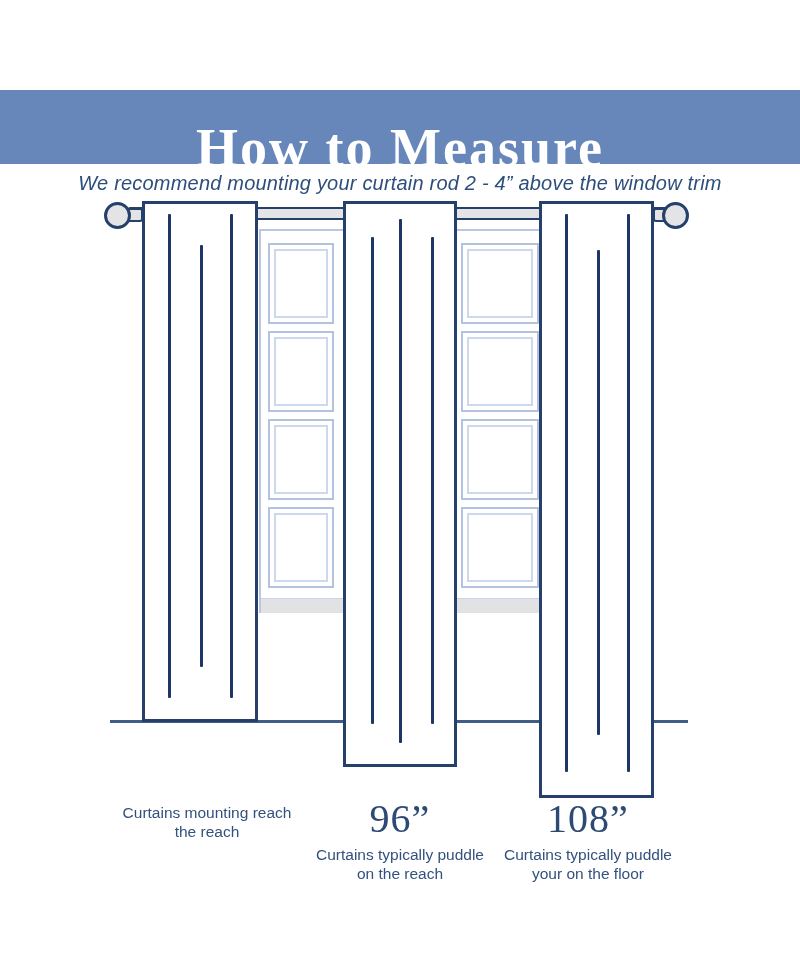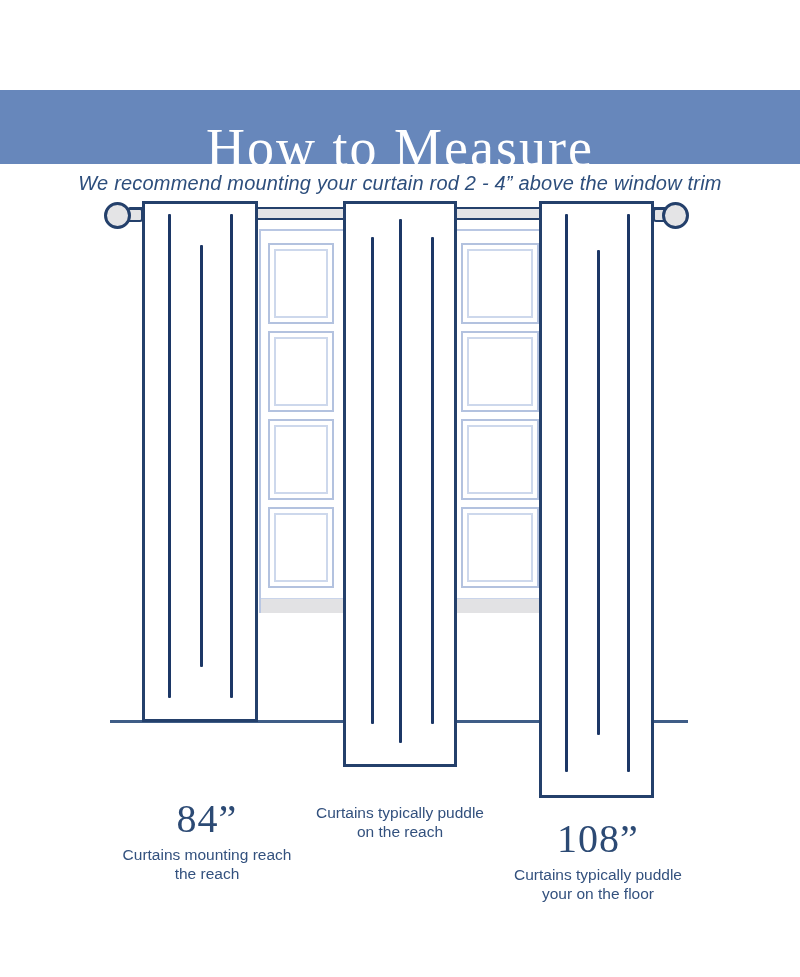--- a/index.html
+++ b/index.html
@@ -21,21 +21,21 @@
     left: 0; top: 90px;
     width: 800px; height: 74px;
     background: #6787bb;
     display: flex;
     align-items: center;
     justify-content: center;
   }
   .banner h1 {
     color: #ffffff;
     font-family: "Liberation Serif", serif;
-    font-weight: 400;
+    font-weight: 700;
     font-size: 54px;
     letter-spacing: 2px;
     line-height: 1;
     margin-top: 41px;
   }
 
   
   .subtitle {
     position: absolute;
     left: 0; top: 172px;
@@ -161,21 +161,21 @@
 
   
   .label-block {
     position: absolute;
     top: 798px;
     width: 220px;
     text-align: center;
   }
   .lb-1 { left: 97px; }
   .lb-2 { left: 290px; }
-  .lb-3 { left: 488px; margin-top: 20px; }
+  .lb-3 { left: 478px; }
   .size-num {
     font-family: "Liberation Serif", serif;
     font-weight: 400;
     font-size: 40px;
     line-height: 42px;
     color: #2c4a74;
     letter-spacing: 1px;
   }
   .size-desc {
     margin-top: 5px;
@@ -256,28 +256,28 @@
       <i class="fold f3"></i>
     </div>
     <div class="panel p3">
       <i class="fold f1"></i>
       <i class="fold f2"></i>
       <i class="fold f3"></i>
     </div>
   </div>
 
   <div class="label-block lb-1">
-    <div class="size-num">84”</div>
     <div class="size-desc">
       <span>Curtains mounting reach</span><br>
       <span>the reach</span>
     </div>
   </div>
 
   <div class="label-block lb-2">
+    <div class="size-num">96”</div>
     <div class="size-desc">
       <span>Curtains typically puddle</span><br>
       <span>on the reach</span>
     </div>
   </div>
 
   <div class="label-block lb-3">
     <div class="size-num">108”</div>
     <div class="size-desc">
       <span>Curtains typically puddle</span><br>

